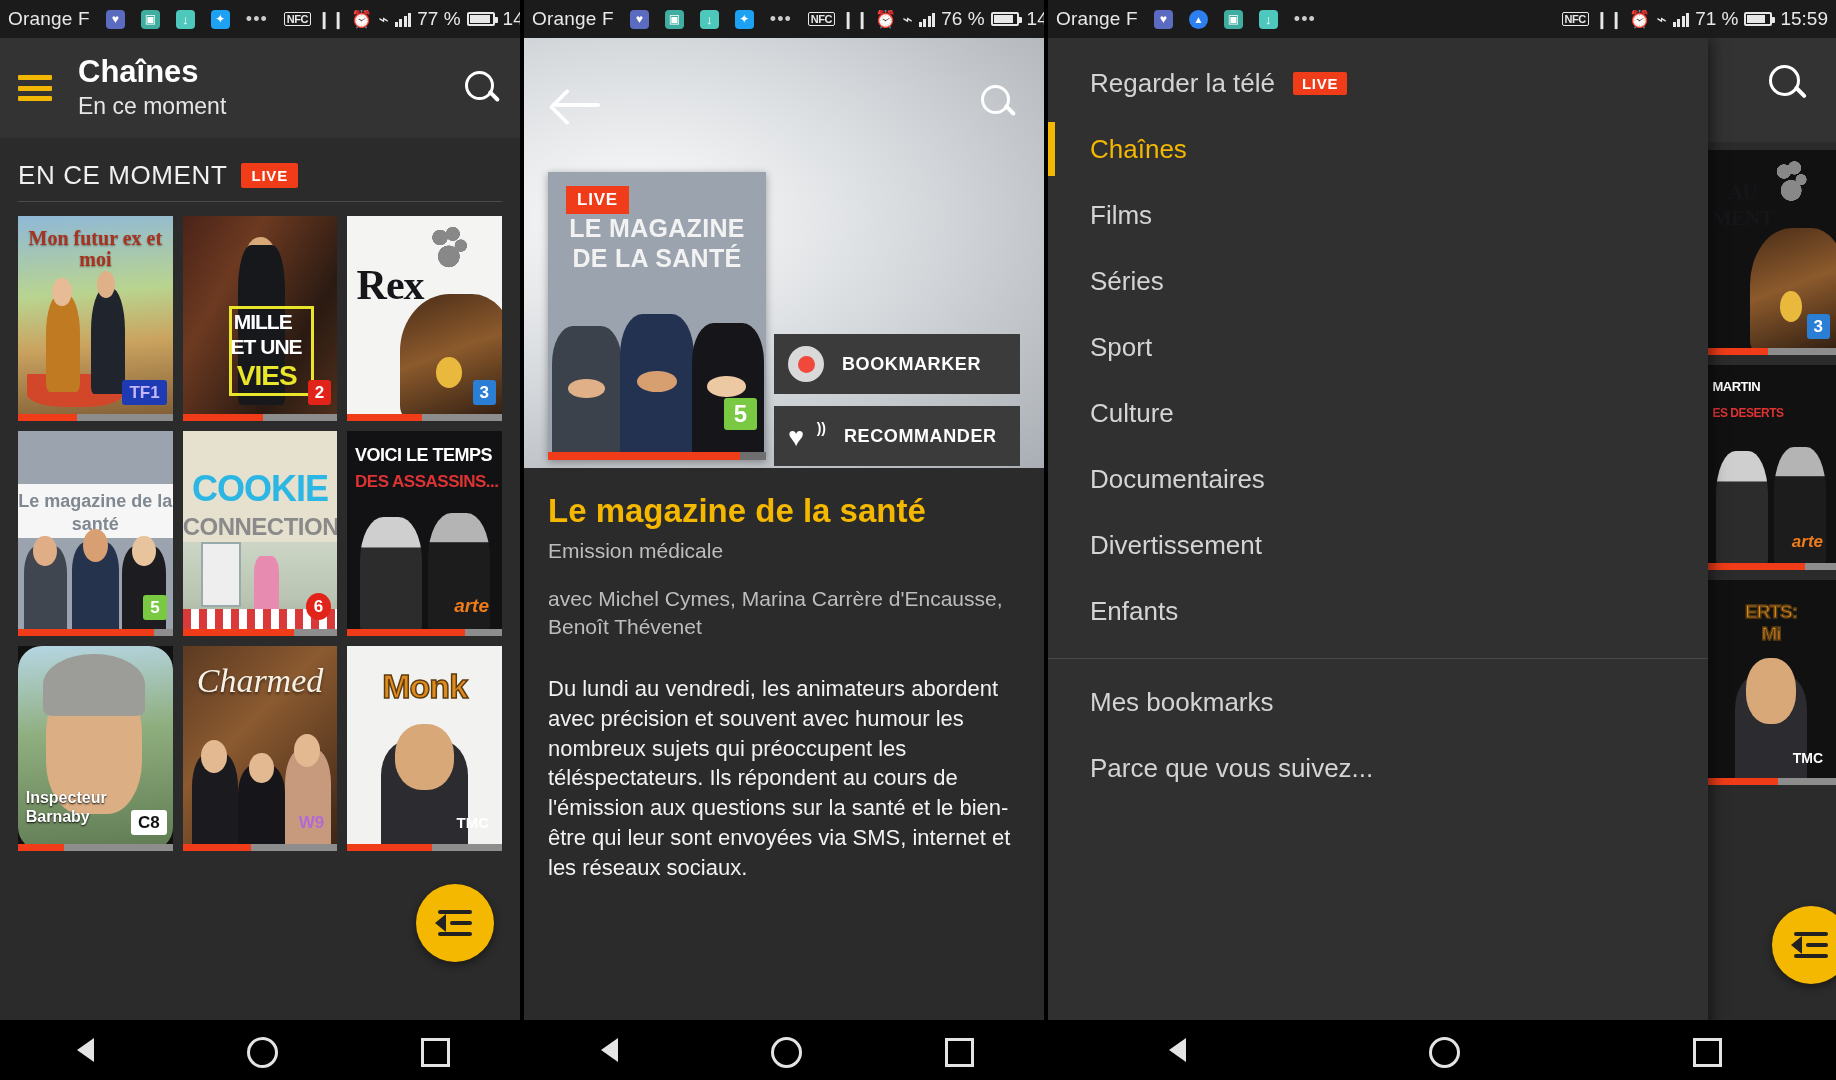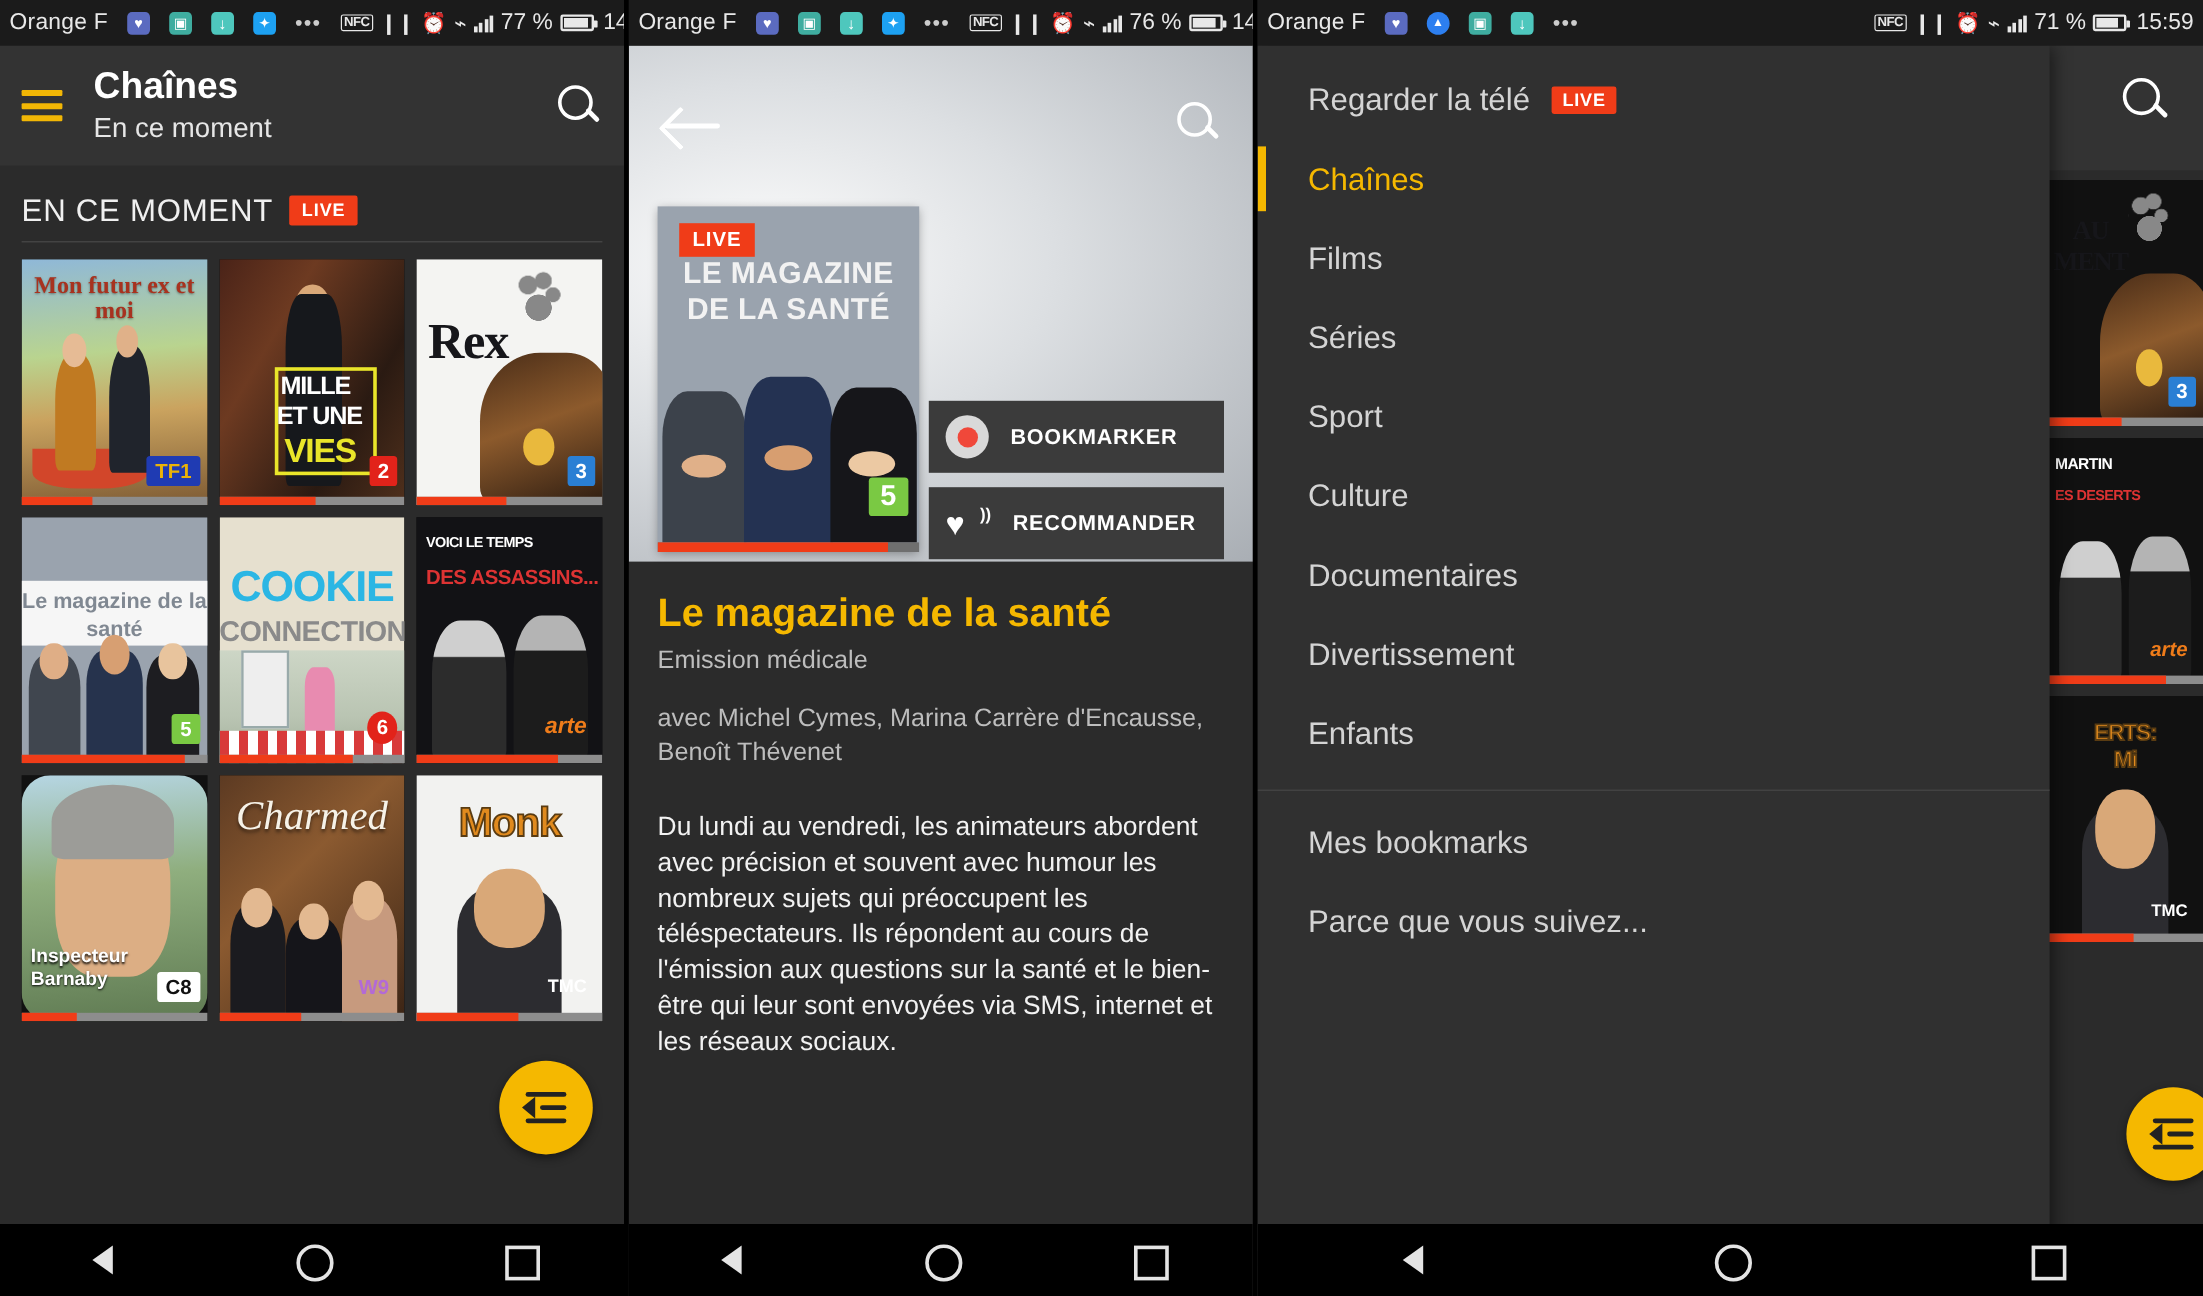--- a/index.html
+++ b/index.html
@@ -155,21 +155,21 @@
   .art-5 .house { position:absolute; left:0; right:0; bottom:0; height:46%;
                   background:linear-gradient(180deg,#cdd6c6 0%,#b9c4b2 60%,#9fae98 100%); }
   .art-5 .door { position:absolute; left:12%; bottom:14%; width:26%; height:32%;
                  background:#eee; border:2px solid #9aa; }
   .art-5 .table { position:absolute; left:0; right:0; bottom:0; height:13%;
                   background:repeating-linear-gradient(90deg,#d83a3a 0 8px,#fff 8px 16px); }
   .art-5 .pk { position:absolute; left:46%; bottom:13%; width:16%; height:26%;
                background:#e88bb0; border-radius:30% 30% 0 0; }
 
   .art-6 { background:#121215; }
-  .art-6 .v1 { position:absolute; left:5%; top:7%; color:#fff; font-size:12px; font-weight:bold;
+  .art-6 .v1 { position:absolute; left:5%; top:7%; color:#fff; font-size:18px; font-weight:bold;
                letter-spacing:-.5px; }
   .art-6 .v2 { position:absolute; left:5%; top:20%; color:#d33; font-size:17px; font-weight:bold;
                letter-spacing:-.5px; }
   .art-6 .bw1 { position:absolute; left:8%; bottom:2%; width:40%; height:56%;
                 background:linear-gradient(180deg,#cfcfcf 0 26%,#2c2c2c 27% 100%);
                 border-radius:38% 38% 6% 6%; }
   .art-6 .bw2 { position:absolute; left:52%; bottom:2%; width:40%; height:58%;
                 background:linear-gradient(180deg,#b4b4b4 0 24%,#1c1c1c 25% 100%);
                 border-radius:38% 38% 6% 6%; }
 
@@ -366,21 +366,21 @@
 
       <div class="tile">
         <div class="art art-1">
           <div class="cap">Mon futur ex et moi</div>
           <div class="boat"></div>
             <div class="f1"></div>
             <div class="f2"></div>
           <div class="h1"></div>
             <div class="h2"></div>
         </div>
-        <div class="chbadge" style="background:#1f3bb3;color:#eab308;">TF1</div>
+        <div class="chbadge" style="background:#1f3bb3;color:#c4b5fd;">TF1</div>
         <div class="prog">
             <i style="width:38%"></i>
           </div>
       </div>
 
       <div class="tile">
         <div class="art art-2">
           <div class="face"></div>
             <div class="man"></div>
             <div class="box"></div>

